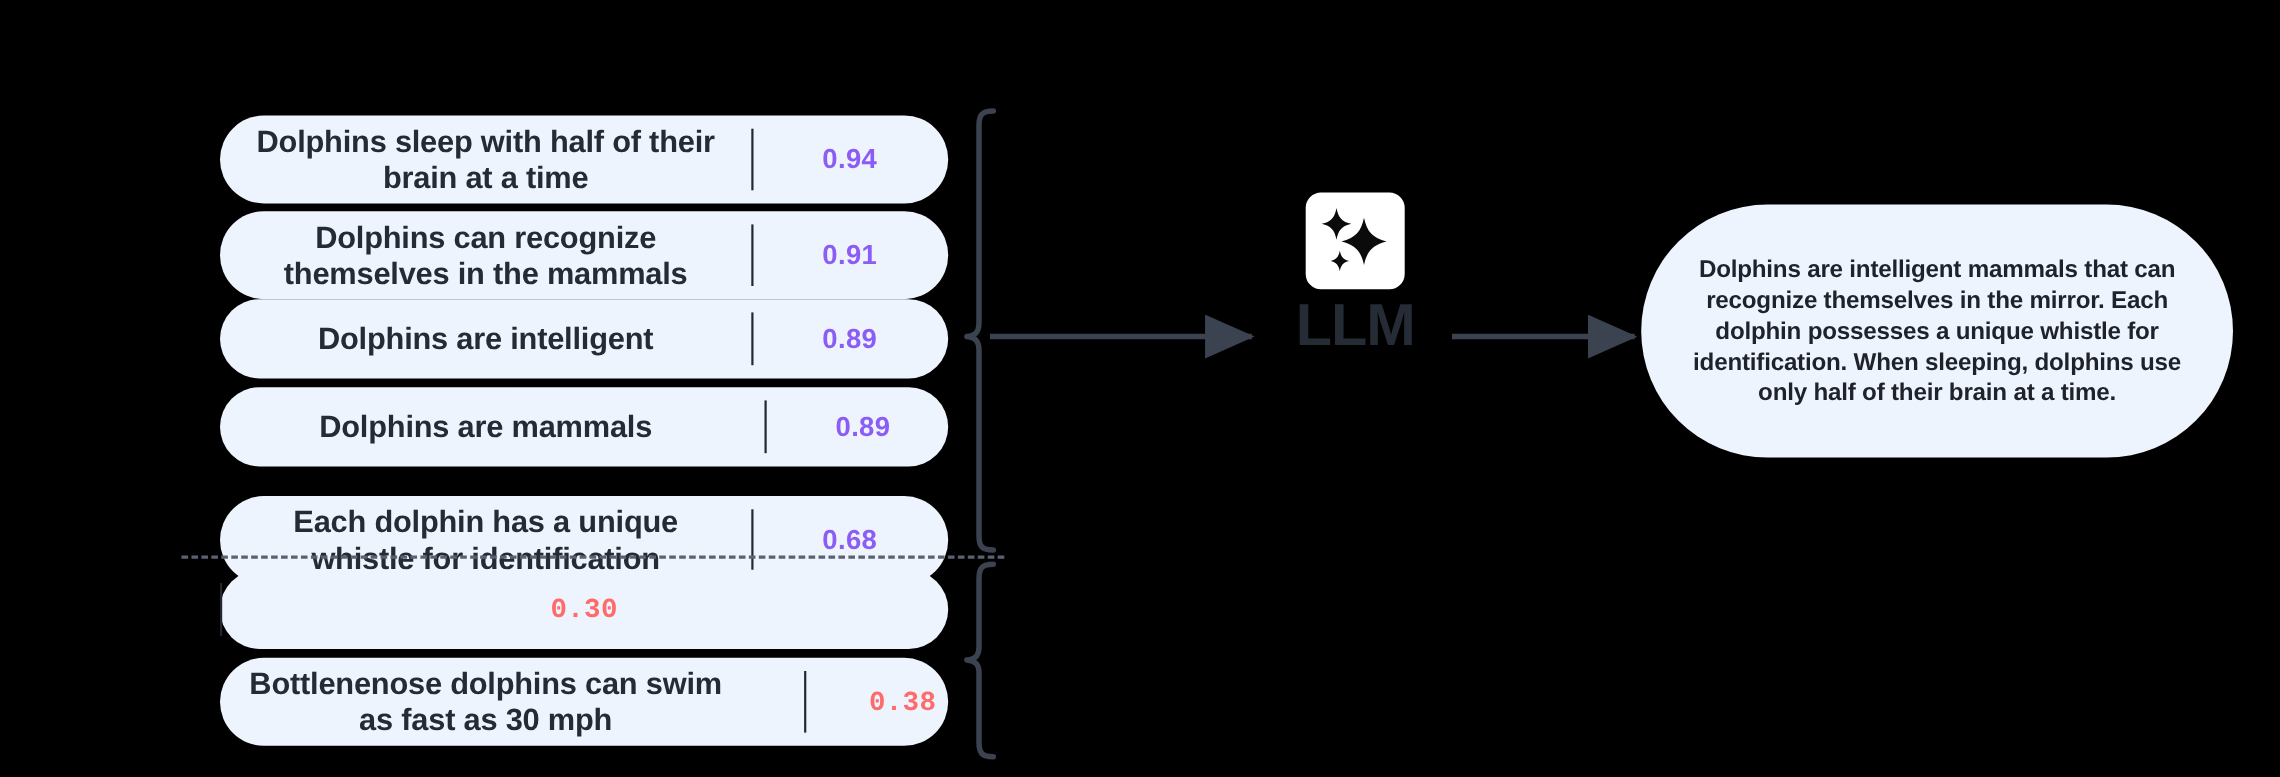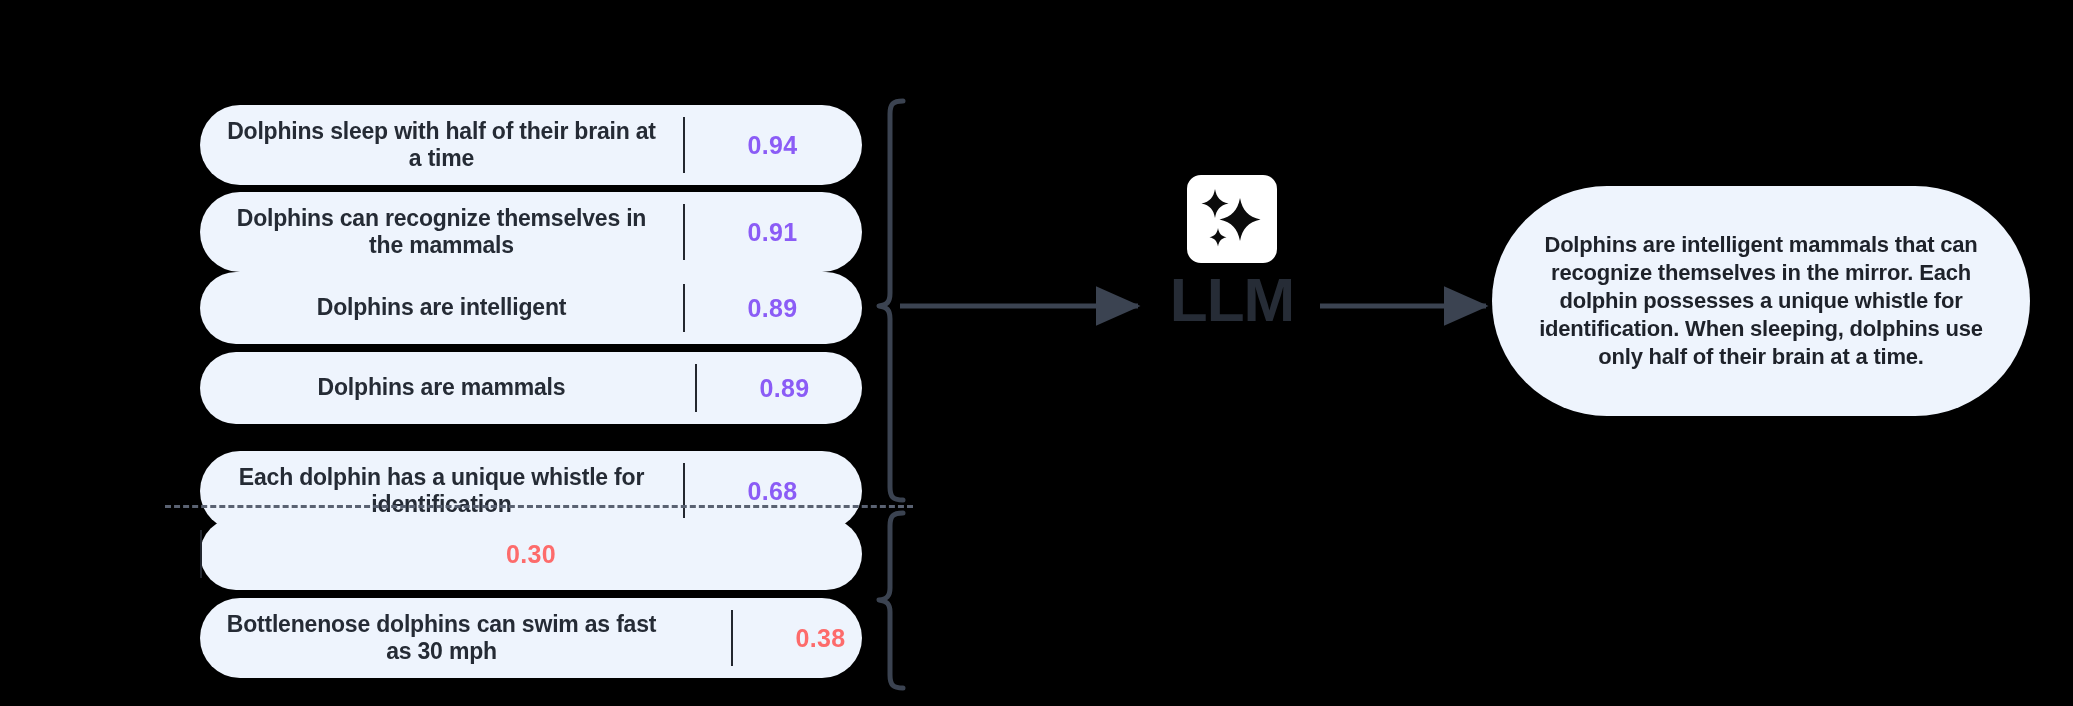--- a/index.html
+++ b/index.html
@@ -33,21 +33,21 @@
   .pill-text {
     flex: 0 0 483px;
     width: 483px;
     display: flex;
     align-items: center;
     justify-content: center;
     text-align: center;
     padding: 0 22px;
     box-sizing: border-box;
     color: #252b35;
-    font-size: 23px;
+    font-size: 28px;
     font-weight: bold;
     line-height: 1.18;
     letter-spacing: -0.2px;
   }
   .pill-divider {
     flex: 0 0 0px;
     width: 0px;
     position: relative;
   }
   .pill-divider::before {
@@ -62,21 +62,21 @@
   .pill-score {
     flex: 1 1 auto;
     display: flex;
     align-items: center;
     justify-content: center;
     font-size: 25px;
     font-weight: bold;
     letter-spacing: 0.3px;
   }
   .score-high { color: #8b5cf6; }
-  .score-low  { color: #fd6b6b; }
+  .score-low  { color: #fd6b6b; font-family: Liberation Mono, monospace; }
 
   
   #separator {
     position: absolute;
     left: 165px;
     top: 505px;
     width: 748px;
     height: 0;
     border-top: 3px dashed #5a6272;
   }
@@ -105,21 +105,21 @@
     width: 90px;
     height: 88px;
     background: #ffffff;
     border-radius: 14px;
     display: flex;
     align-items: center;
     justify-content: center;
   }
   #llm-label {
     margin-top: 6px;
-    font-size: 62px;
+    font-size: 54px;
     font-weight: bold;
     color: #262c36;
     letter-spacing: -1px;
     line-height: 1;
   }
 
   
   #output-bubble {
     position: absolute;
     left: 1492px;

